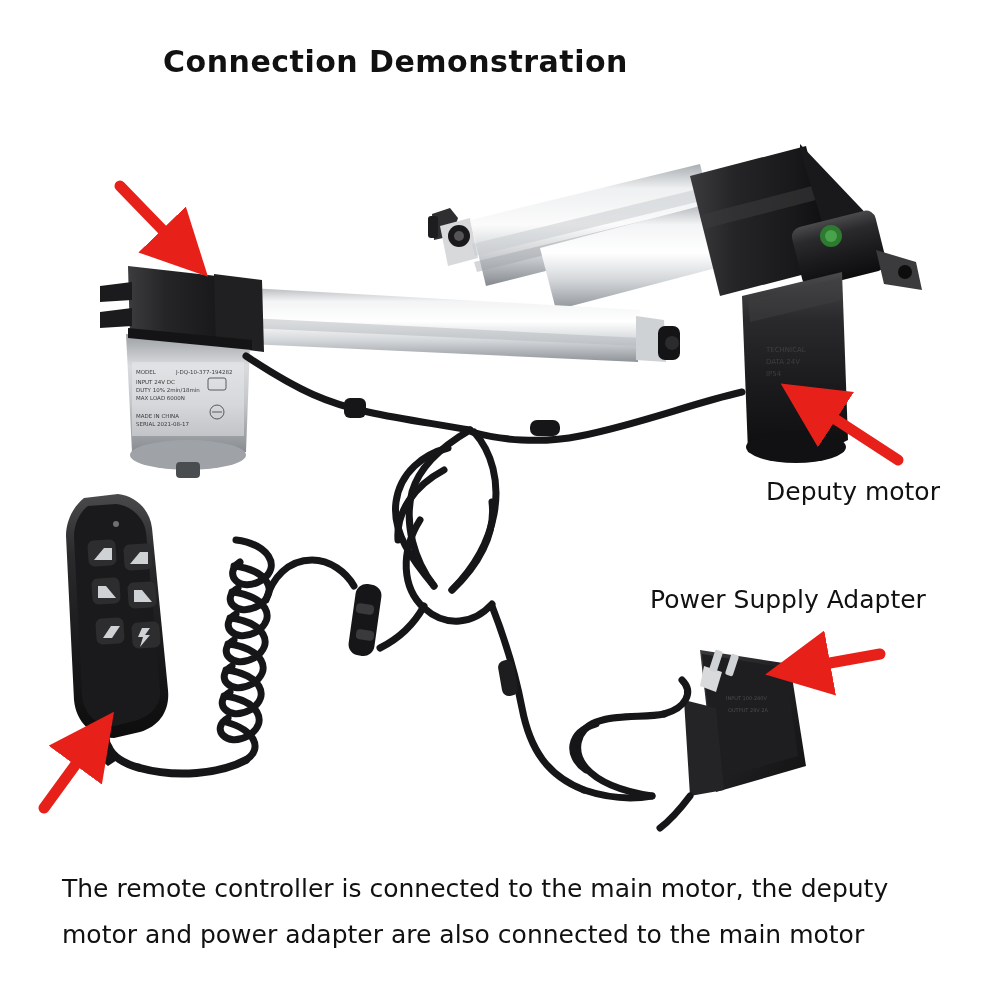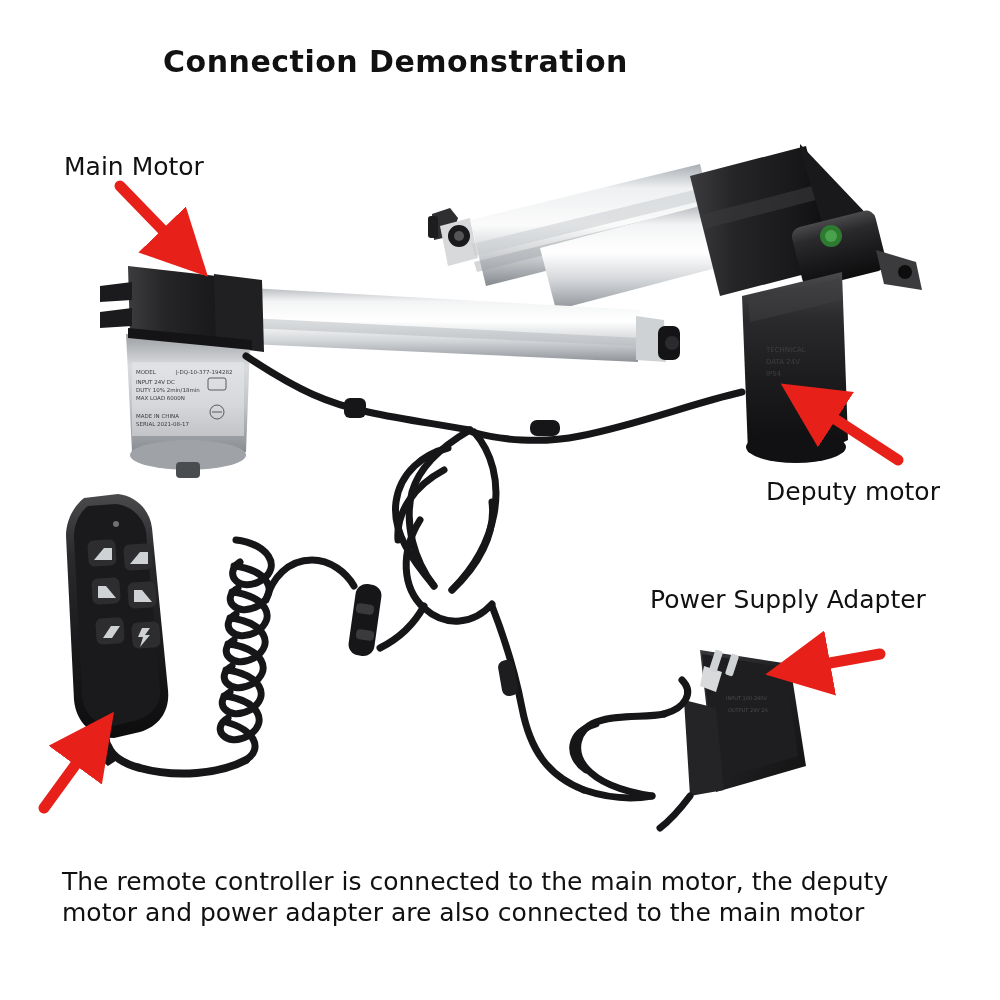--- a/index.html
+++ b/index.html
@@ -47,21 +47,21 @@
   #label-deputy-motor { left: 766px; top: 477px; }
   #label-power-adapter { left: 650px; top: 585px; }
 
   .caption {
     position: absolute;
     left: 62px;
     top: 866px;
     width: 900px;
     font-family: "DejaVu Sans", sans-serif;
     font-size: 25px;
-    line-height: 31px;
+    line-height: 46px;
     color: #111111;
   }
 
   svg.art {
     position: absolute;
     left: 0; top: 0;
     width: 1000px;
     height: 1000px;
   }
 </style>
@@ -298,19 +298,18 @@
     </g>
 
     <g>
       <path d="M120 186 L182 250" stroke="#e8201a" stroke-width="11" stroke-linecap="round" marker-end="url(#arrowHead)" fill="none"></path>
       <path d="M898 460 L812 404" stroke="#e8201a" stroke-width="11" stroke-linecap="round" marker-end="url(#arrowHead)" fill="none"></path>
       <path d="M880 654 L802 668" stroke="#e8201a" stroke-width="11" stroke-linecap="round" marker-end="url(#arrowHead)" fill="none"></path>
       <path d="M44 808 L92 742" stroke="#e8201a" stroke-width="11" stroke-linecap="round" marker-end="url(#arrowHead)" fill="none"></path>
     </g>
   </svg>
 
-  <div class="label" id="label-main-motor">Main Motor</div>
   <div class="label" id="label-power-adapter">Power Supply Adapter</div>
   <div class="label" id="label-deputy-motor">Deputy motor</div>
 
   <div class="caption">The remote controller is connected to the main motor, the deputy motor and power adapter are also connected to the main motor</div>
 
 </div>
 
 </body></html>

